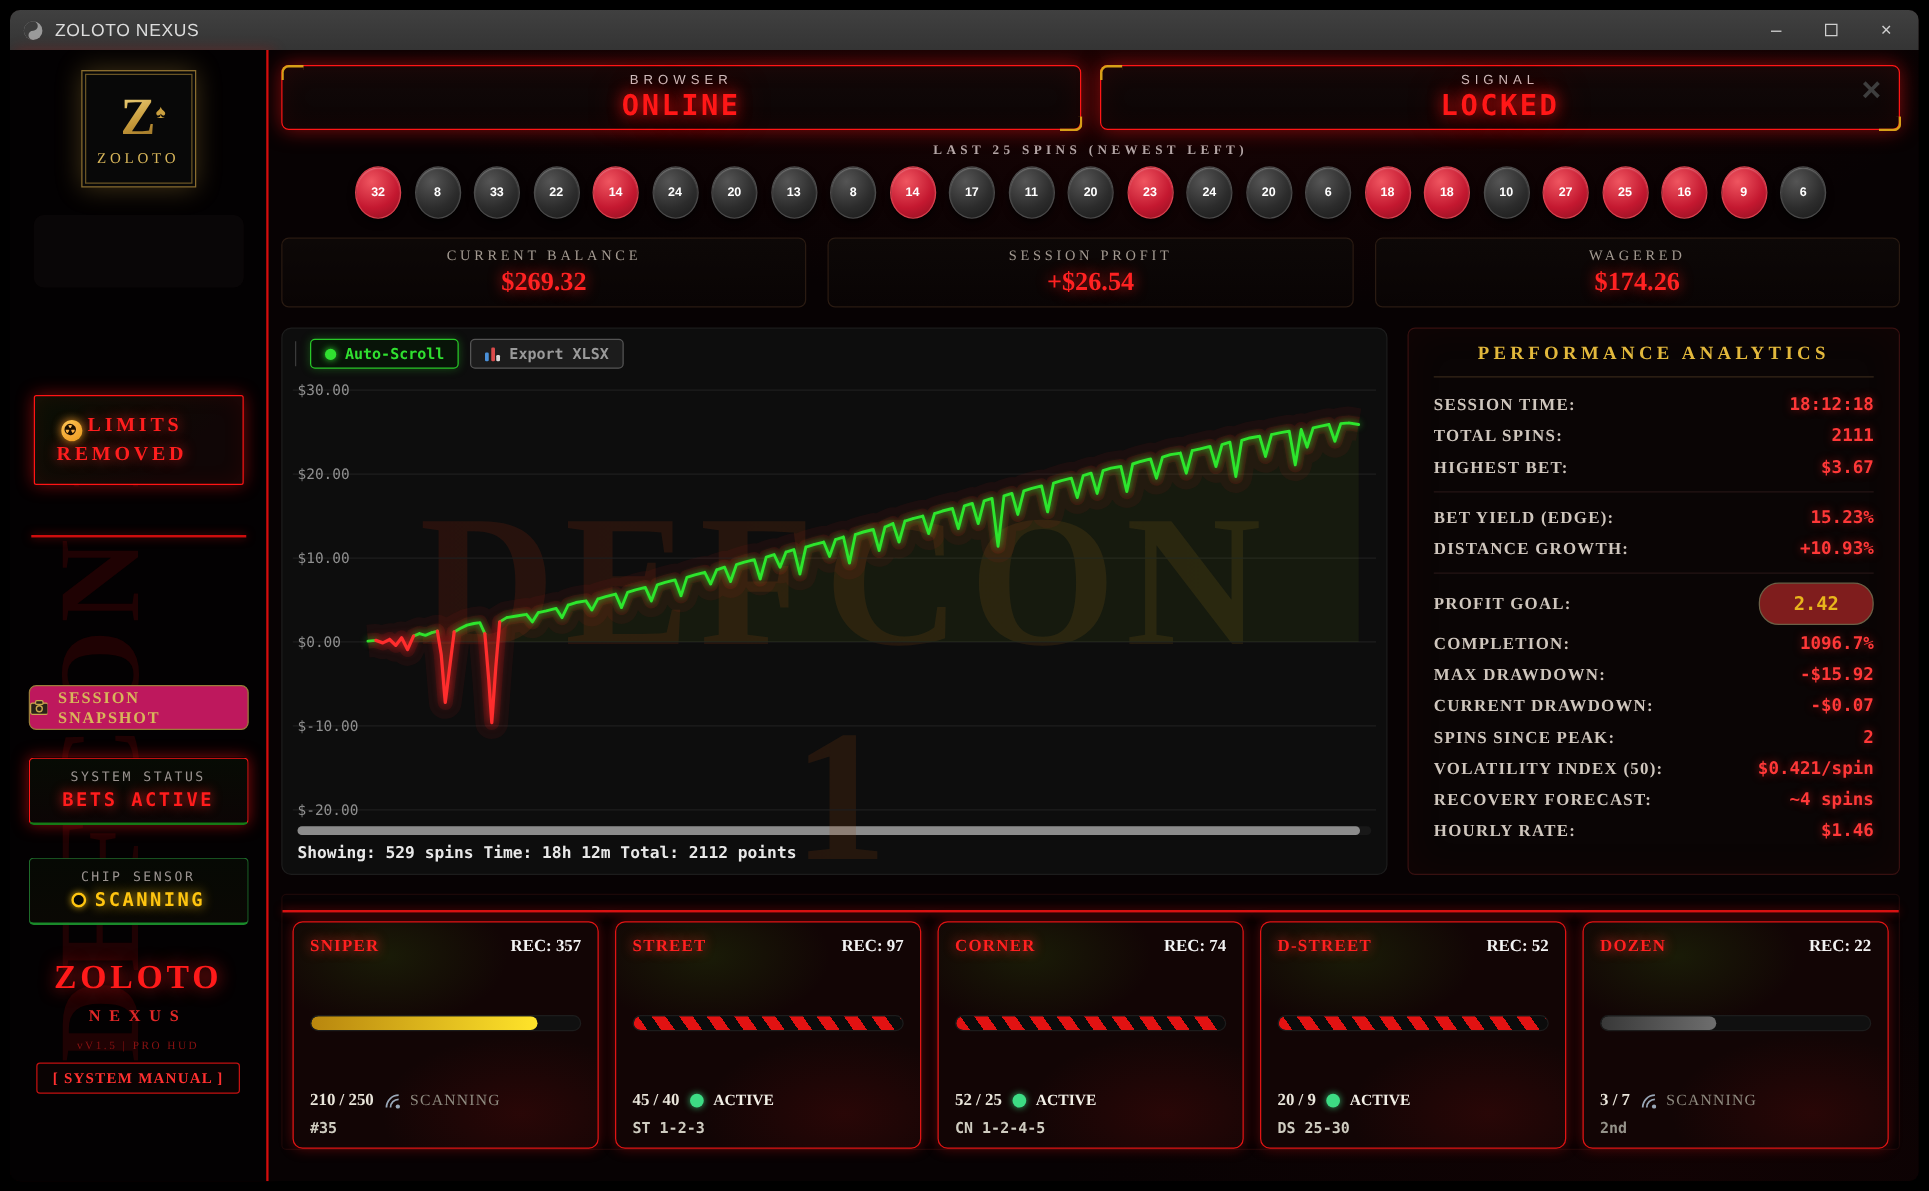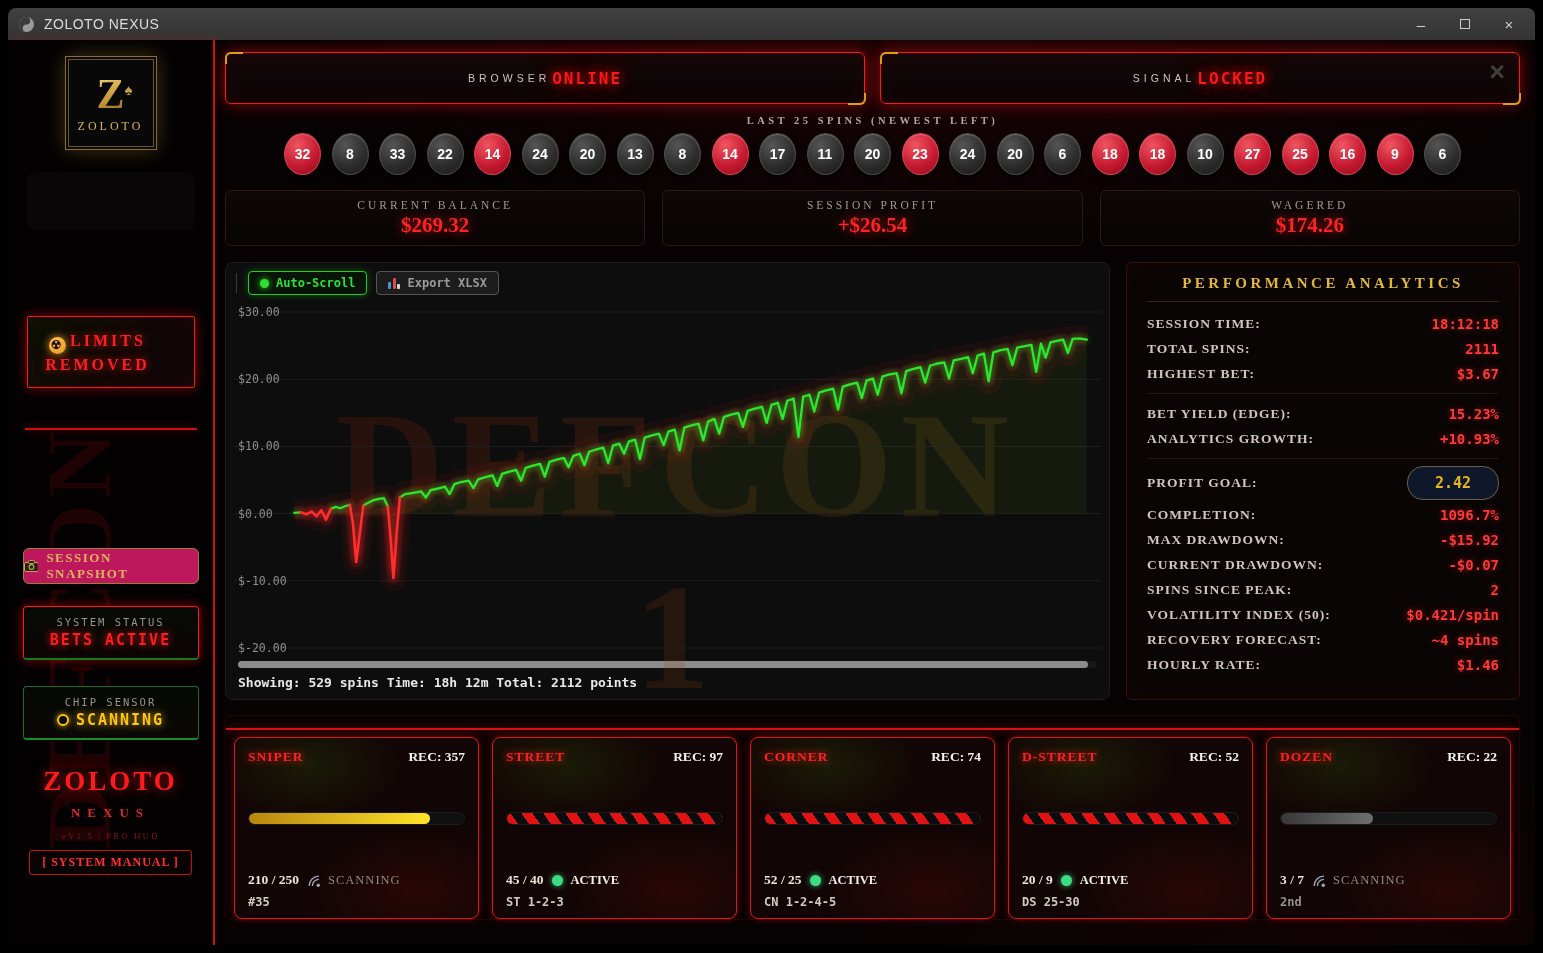--- a/index.html
+++ b/index.html
@@ -81,36 +81,36 @@
                letter-spacing:7px; color:#e02828; }
   .brand-ver { margin-top:10px; font-family:"Liberation Serif", serif; font-size:9px; letter-spacing:2px; color:#8a1212; }
   .manual-btn { margin-top:9px; display:inline-block; padding:4px 12px; border:1px solid #c41111; border-radius:3px;
                 font-family:"Liberation Serif", serif; font-weight:bold; font-size:12px; letter-spacing:1px;
                 color:#ff3030; background:#0a0303; cursor:pointer; }
   
   .banners { display:flex; gap:15px; margin-top:6px; position:relative; }
   .banner { flex:1; height:52px; border:1.5px solid #ff1616; border-radius:6px; position:relative;
             background:linear-gradient(#120808,#0b0505);
             box-shadow:0 0 16px rgba(255,20,20,.5), inset 0 0 22px rgba(255,0,0,.07);
-            display:flex; flex-direction:row; align-items:center; justify-content:center; gap:2px; }
+            display:flex; flex-direction:column; align-items:center; justify-content:center; gap:2px; }
   .banner::before { content:""; position:absolute; left:-1.5px; top:-1.5px; width:16px; height:10px;
                     border-left:2px solid #d8a018; border-top:2px solid #d8a018; border-top-left-radius:6px; }
   .banner::after { content:""; position:absolute; right:-1.5px; bottom:-1.5px; width:16px; height:10px;
                    border-right:2px solid #d8a018; border-bottom:2px solid #d8a018; border-bottom-right-radius:6px; }
   .banner-label { font-size:10.5px; letter-spacing:4px; color:#cfc2c2; }
-  .banner-value { font-family:"DejaVu Sans Mono", monospace; font-weight:bold; font-size:16px; letter-spacing:2px;
+  .banner-value { font-family:"DejaVu Sans Mono", monospace; font-weight:bold; font-size:23px; letter-spacing:2px;
                   color:#ff1717; text-shadow:0 0 12px rgba(255,20,20,.95), 0 0 26px rgba(255,20,20,.5); }
   .panel-close-x { position:absolute; right:14px; top:6px; font-size:27px; font-weight:bold; color:#3e3e3e;
                    cursor:pointer; line-height:26px; z-index:5; }
   
   .spins-heading { margin-top:11px; text-align:center; font-family:"Liberation Serif", serif; font-weight:bold;
                    font-size:10.5px; letter-spacing:3.5px; color:#b3a6a6; }
   .spins-row { margin-top:7px; display:flex; justify-content:center; gap:10.5px; }
   .spin { width:37px; height:42px; border-radius:50%; display:flex; align-items:center; justify-content:center;
-          color:#fff; font-weight:bold; font-size:14px;
+          color:#fff; font-weight:bold; font-size:10px;
           box-shadow:0 3px 6px rgba(0,0,0,.7), inset 0 1px 1px rgba(255,255,255,.25); }
   .spin.red { background:radial-gradient(circle at 35% 28%, #ef5560, #c41830 58%, #8e0f20);
               border:1px solid #d8404d; }
   .spin.black { background:radial-gradient(circle at 35% 28%, #555, #2c2c2c 58%, #191919);
                 border:1px solid #4a4a4a; }
   
   .stats-row { margin-top:15px; display:flex; gap:17px; }
   .stat-box { flex:1; height:56px; border:1px solid #2a1b12; border-radius:6px;
               background:linear-gradient(#0d0807,#090404);
               display:flex; flex-direction:column; align-items:center; justify-content:center; gap:2px; }
@@ -150,21 +150,21 @@
   .an-title { text-align:center; font-family:"Liberation Serif", serif; font-weight:bold; font-size:15px;
               letter-spacing:3.5px; color:#e2b83c; padding-bottom:9px; border-bottom:1px solid #362718; }
   .an-row { display:flex; justify-content:space-between; align-items:center; padding:4.5px 0; }
   .an-label { font-family:"Liberation Serif", serif; font-weight:bold; font-size:13.5px; letter-spacing:1px;
               color:#cfc6bd; }
   .an-value { font-family:"DejaVu Sans Mono", monospace; font-weight:bold; font-size:14px; color:#ff3838;
               text-shadow:0 0 7px rgba(255,40,40,.5); }
   .an-div { border-top:1px solid #241414; margin:7px 0; }
   .an-rows-first { margin-top:9px; }
   .pg-row { display:flex; justify-content:space-between; align-items:center; margin:4px 0 2px 0; }
-  .pg-input { width:92px; height:34px; border:1px solid #6b6046; border-radius:16px; background:#0f172a;
+  .pg-input { width:92px; height:34px; border:1px solid #6b6046; border-radius:16px; background:#7f1d1d;
               color:#e8b61c; font-family:"DejaVu Sans Mono", monospace; font-weight:bold; font-size:15px;
               display:flex; align-items:center; justify-content:center; cursor:text; }
   
   .telemetry { margin-top:15px; flex:1; border:1px solid #1c0808; border-radius:4px; background:#070203;
                padding-top:6px; }
   .tel-title { text-align:center; font-family:"Liberation Serif", serif; font-weight:bold; font-size:13px;
                letter-spacing:2.5px; color:#ff2020; text-shadow:0 0 8px rgba(255,30,30,.7); }
   .tel-hr { border-top:2px solid #d81212; box-shadow:0 0 8px rgba(255,20,20,.6); margin:6px 0 7px 0; }
   .cards-row { display:flex; gap:13px; padding:0 8px; }
   .card { flex:1; height:182px; border:1.5px solid #e01414; border-radius:8px; position:relative;
@@ -379,21 +379,21 @@
               <div class="an-row">
                 <span class="an-label">HIGHEST BET:</span>
                 <span class="an-value">$3.67</span>
               </div>
               <div class="an-div"></div>
               <div class="an-row">
                 <span class="an-label">BET YIELD (EDGE):</span>
                 <span class="an-value">15.23%</span>
               </div>
               <div class="an-row">
-                <span class="an-label">ANALYTICS GROWTH:</span>
+                <span class="an-label">DISTANCE GROWTH:</span>
                 <span class="an-value">+10.93%</span>
               </div>
               <div class="an-div"></div>
               <div class="pg-row">
                 <span class="an-label">PROFIT GOAL:</span>
                 <div class="pg-input">2.42</div>
               </div>
               <div class="an-row">
                 <span class="an-label">COMPLETION:</span>
                 <span class="an-value">1096.7%</span>

